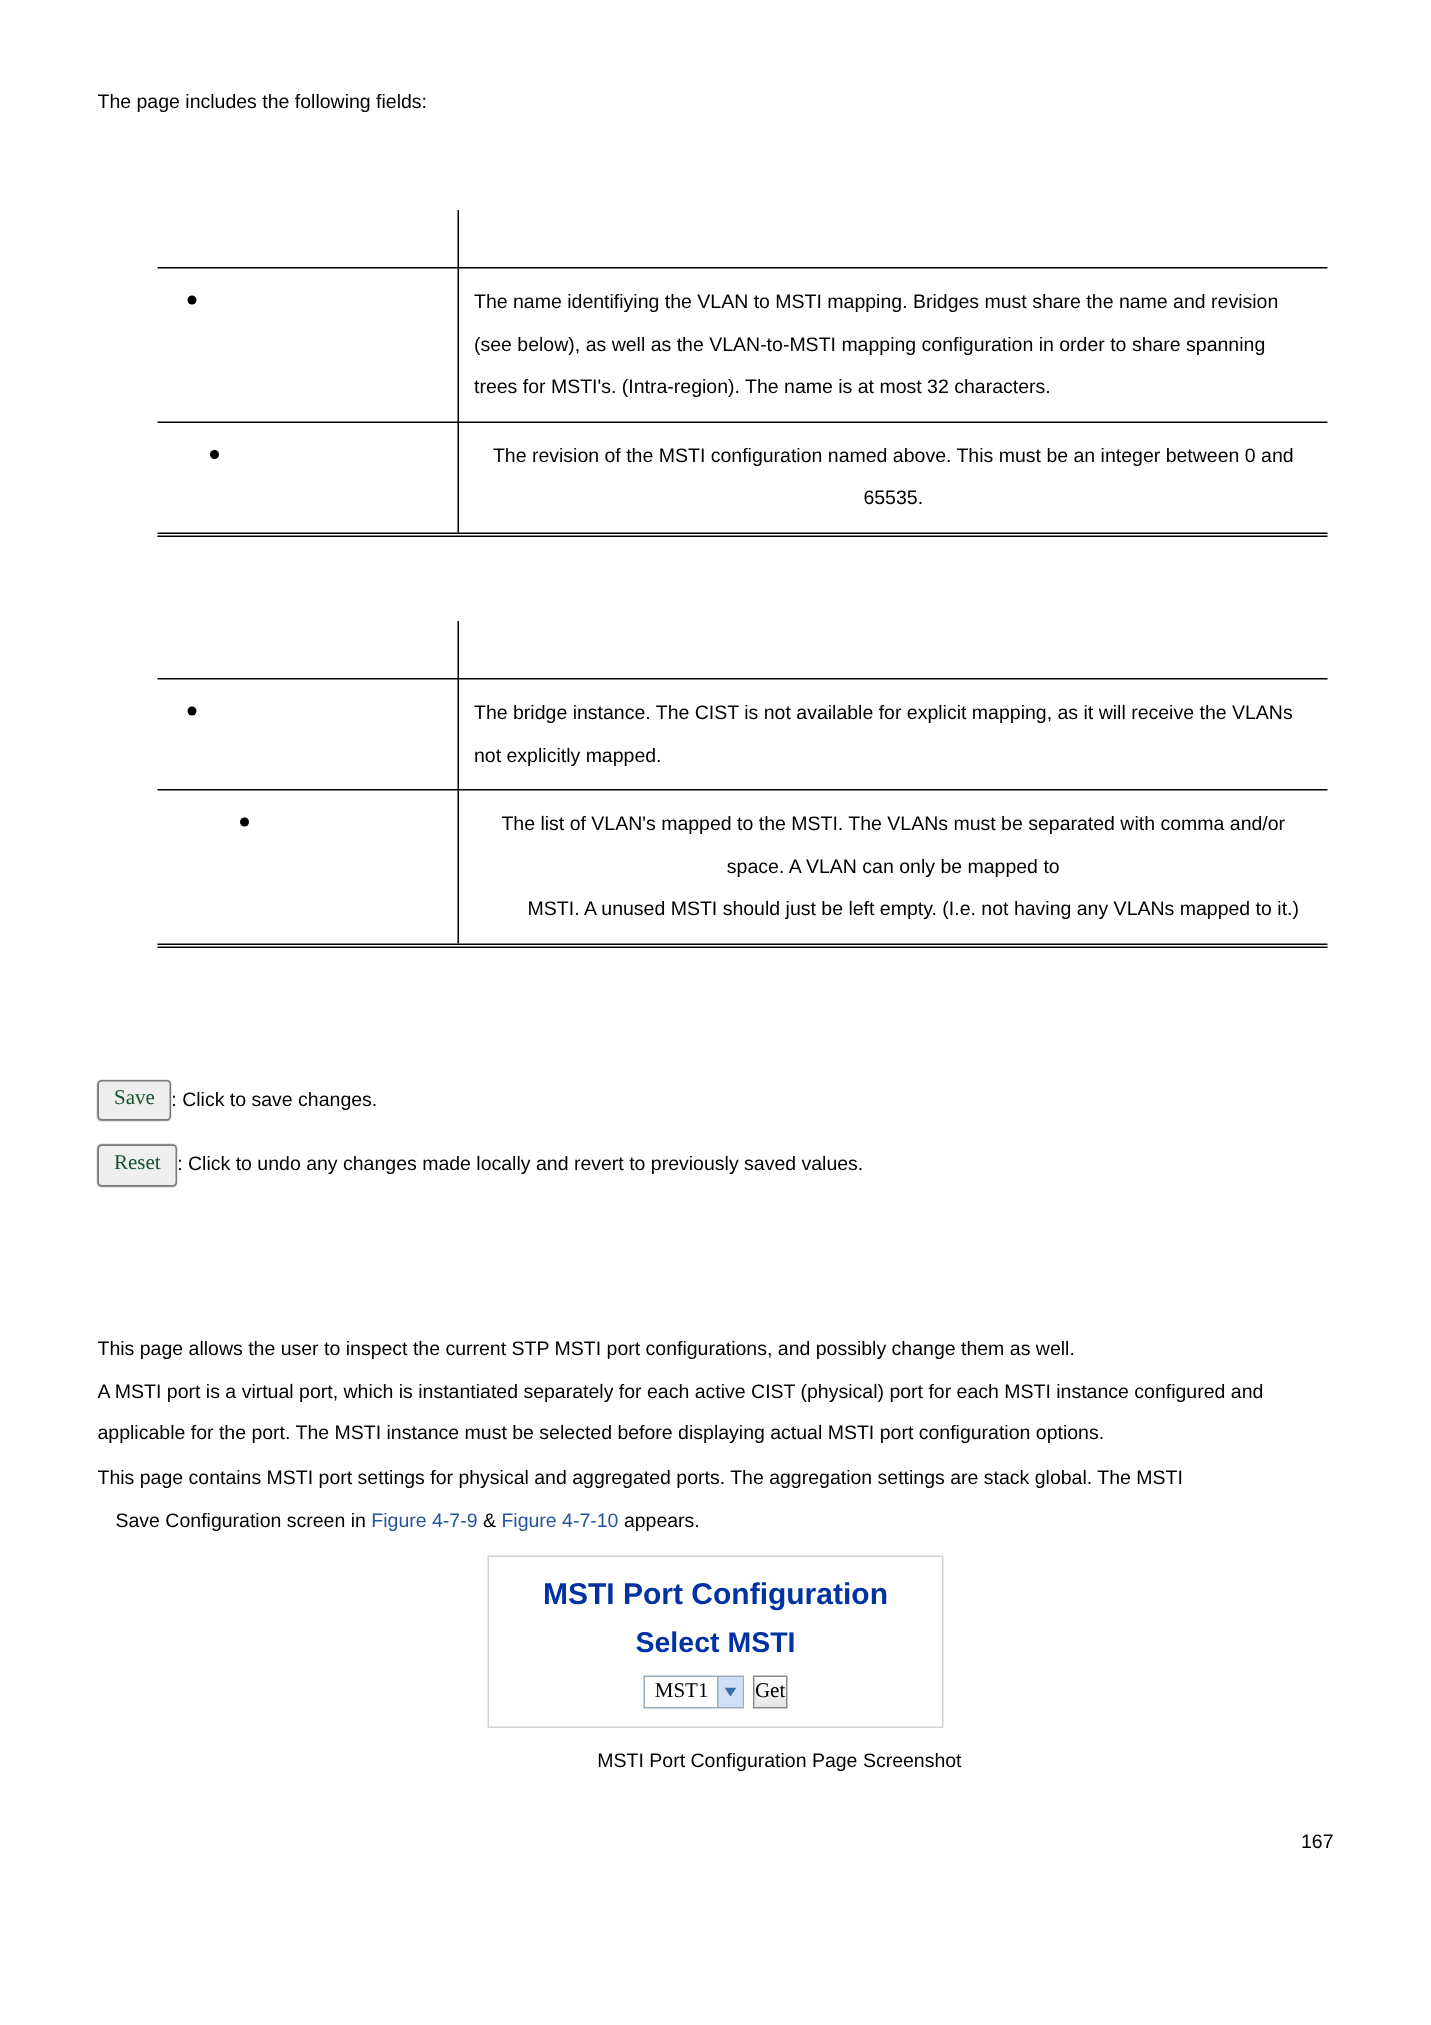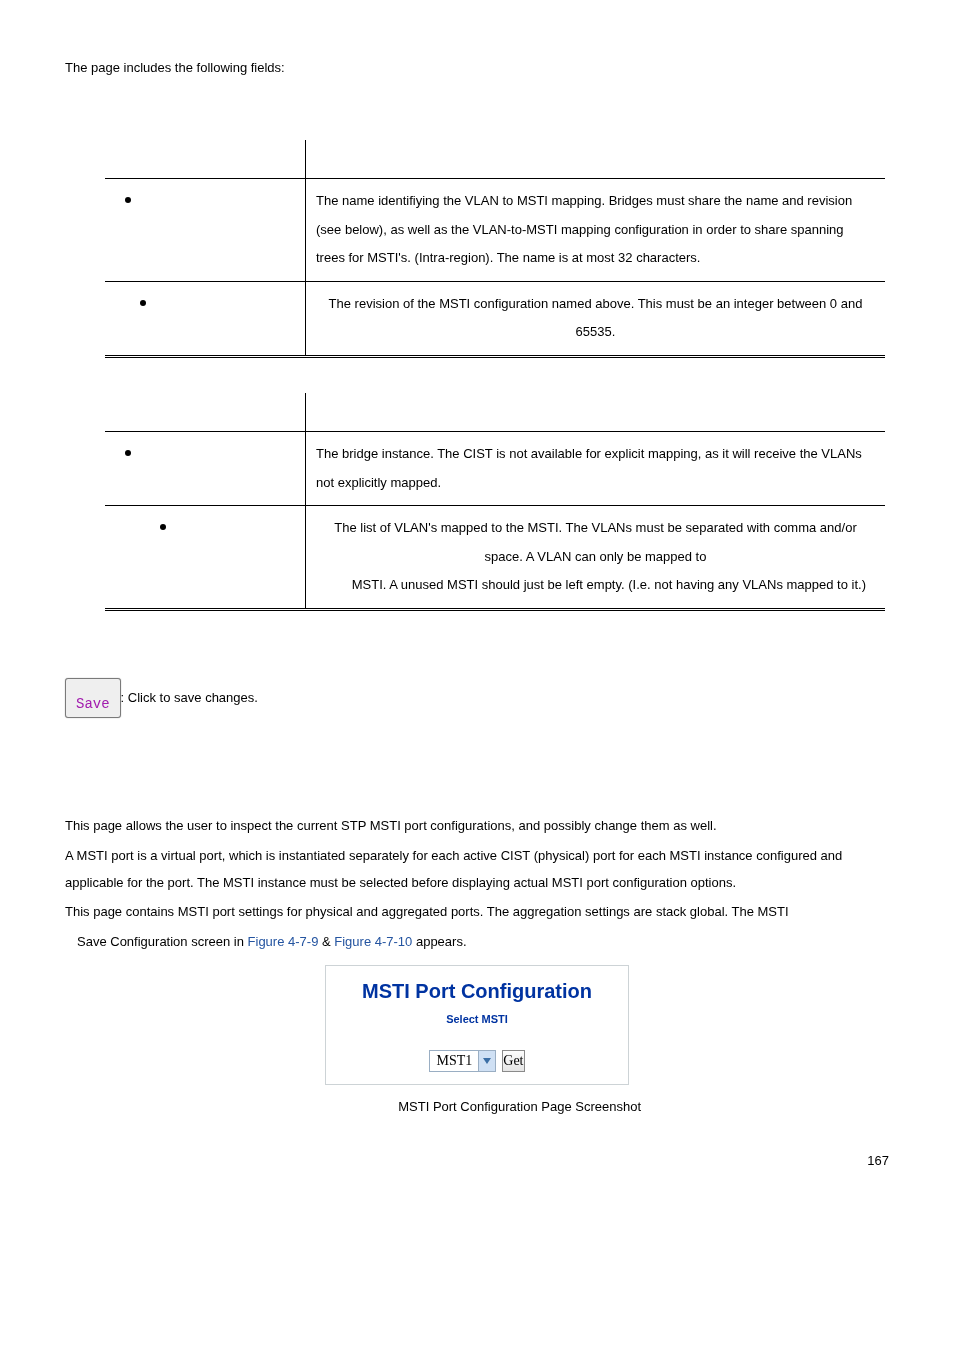--- a/index.html
+++ b/index.html
@@ -27,21 +27,21 @@
     height: 6px;
     background: #000;
     border-radius: 50%;
     vertical-align: 2px;
     margin-left: 10px;
   }
   table.fields {
     width: 780px;
     margin-left: 40px;
     border-collapse: collapse;
-    margin-bottom: 40px;
+    margin-bottom: 61px;
   }
   table.fields th {
     font-weight: normal;
     text-align: left;
     padding: 6px 8px;
     border-bottom: 1px solid #000;
     height: 26px;
   }
   table.fields th.obj { width: 180px; border-right: 1px solid #000; color:#fff; }
   table.fields th.desc { color:#fff; }
@@ -60,24 +60,24 @@
     margin-top: -30px;
     margin-bottom: 10px;
     color: #fff;
   }
   .buttons-heading { color:#fff; margin-top: 14px; margin-bottom: 12px;}
   .btn-img {
     display: inline-block;
     border: 1px solid #7a7a7a;
     border-radius: 3px;
     background: #efefef;
-    font-family: Liberation Mono, monospace;
+    font-family: Liberation Serif, serif;
     font-size: 14px;
-    padding: 14px 10px 2px 10px;
-    color: #a21caf;
+    padding: 1px 10px 2px 10px;
+    color: #14532d;
     box-shadow: 0 0 1px #888;
     vertical-align: middle;
   }
   .btn-line { margin-bottom: 16px; line-height: 1.6; }
   .section-heading {
     margin-top: 55px;
     margin-bottom: 24px;
     color: #fff;
   }
   p.body {
@@ -96,23 +96,23 @@
   .ss-title {
     font-family: Verdana, Arial, sans-serif;
     font-weight: bold;
     font-size: 20px;
     color: #0033a1;
     margin: 6px 0 10px 0;
   }
   .ss-sub {
     font-family: Verdana, Arial, sans-serif;
     font-weight: bold;
-    font-size: 11px;
+    font-size: 19px;
     color: #0033a1;
-    margin-bottom: 25px;
+    margin-bottom: 10px;
   }
   .ss-controls {
     display: inline-flex;
     align-items: center;
     gap: 6px;
     justify-content: flex-end;
   }
   .ss-select {
     display: inline-flex;
     align-items: center;
@@ -199,20 +199,23 @@
           <span>The list of VLAN's mapped to the MSTI. The VLANs must be separated with comma and/or space. A VLAN can only be mapped to </span><span class="one-ref"><span class="hidden-white bold">one</span><span> MSTI. A unused MSTI should just be left empty. (I.e. not having any VLANs mapped to it.)</span></span>
         </td>
       </tr>
     </tbody>
   </table>
 
   <div class="buttons-heading bold">Buttons</div>
 
   <div class="btn-line">
     <span class="btn-img">Save</span><span>: Click to save changes.</span>
+  </div>
+  <div class="btn-line">
+    <span class="btn-img">Reset</span><span>: Click to undo any changes made locally and revert to previously saved values.</span>
   </div>
 
   <div class="section-heading bold">4.7.5 MSTI Ports Configuration</div>
 
   <p class="body">This page allows the user to inspect the current STP MSTI port configurations, and possibly change them as well.</p>
   <p class="body">A MSTI port is a virtual port, which is instantiated separately for each active CIST (physical) port for each MSTI instance configured and applicable for the port. The MSTI instance must be selected before displaying actual MSTI port configuration options.</p>
   <p class="body">This page contains MSTI port settings for physical and aggregated ports. The aggregation settings are stack global. The MSTI</p>
   <p class="body indent">
     <span>Save Configuration screen in </span><span class="blue-link">Figure 4-7-9</span><span> &amp; </span><span class="blue-link">Figure 4-7-10</span><span> appears.</span>
   </p>

